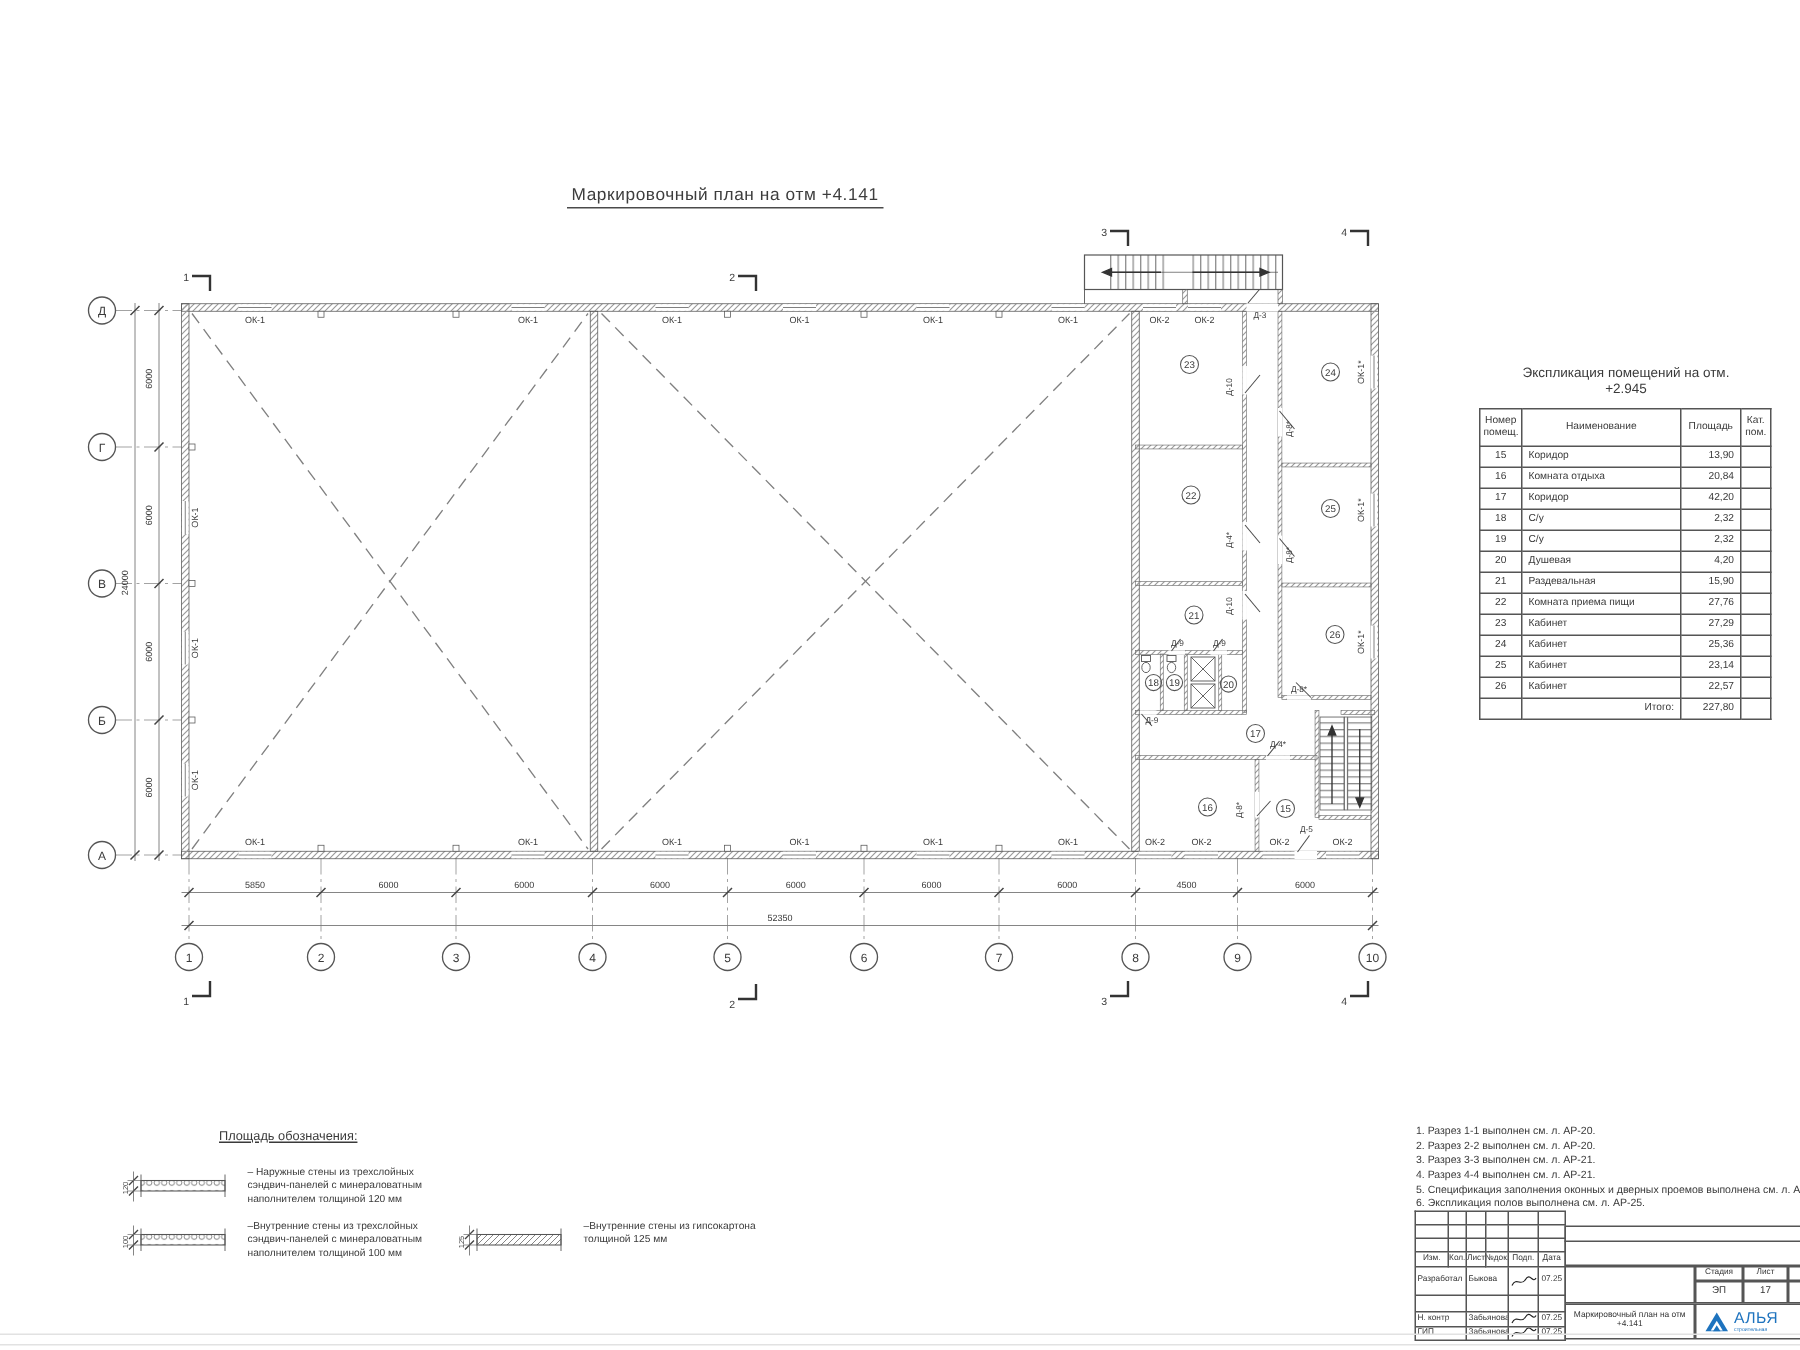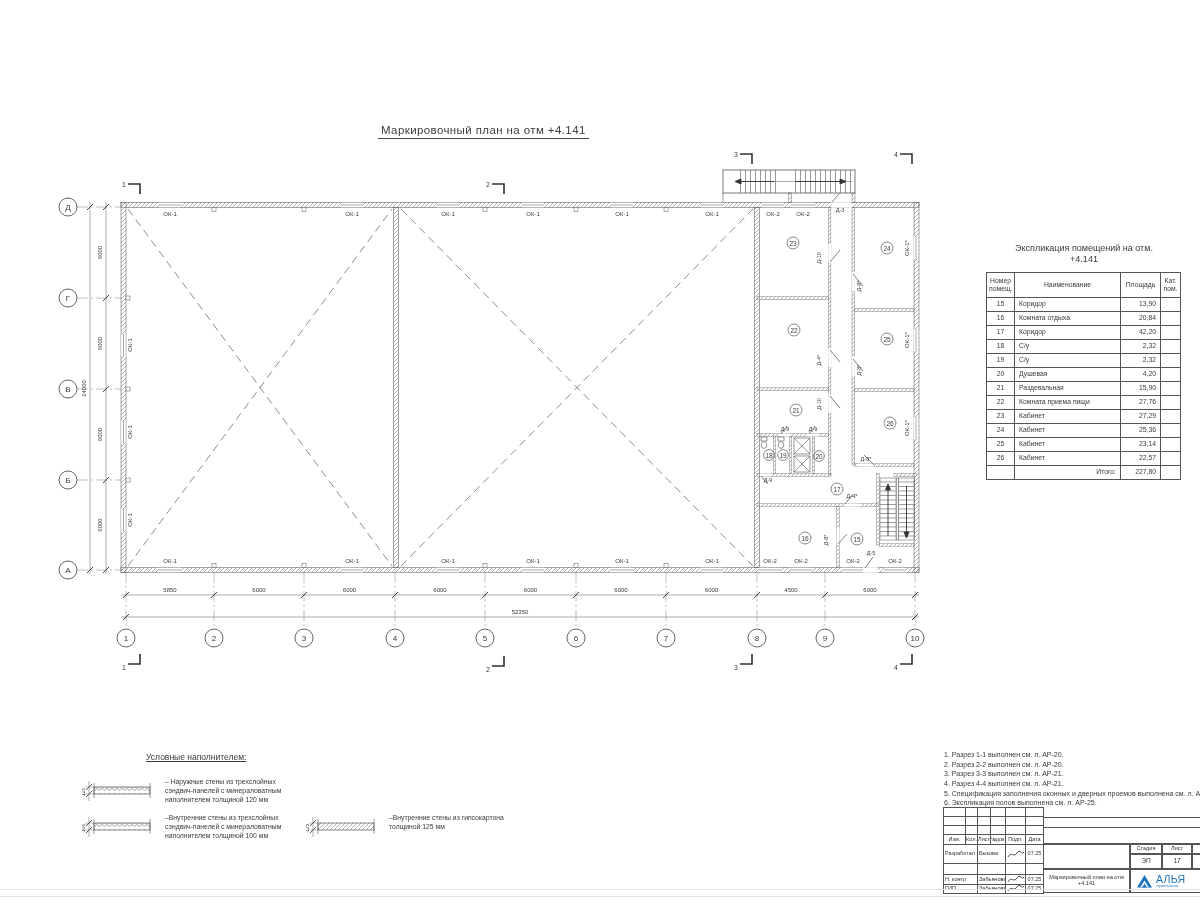--- a/index.html
+++ b/index.html
@@ -389,21 +389,21 @@
     <text x="738" y="670">3</text>
     <text x="898" y="670">4</text>
   </g>
 </svg>
 
 <div class="main-title">Маркировочный план на отм +4.141</div>
 
 <div class="exp">
   <div class="exp-title">
     <span>Экспликация помещений на отм.</span><br>
-    <span>+4.141</span>
+    <span>+2.945</span>
   </div>
   <table>
     <colgroup>
         <col class="w1">
         <col class="w2">
         <col class="w3">
         <col class="w4">
       </colgroup>
     <tbody>
         <tr>
@@ -487,21 +487,21 @@
     <tr>
           <td></td>
           <td class="r">Итого:</td>
           <td class="r">227,80</td>
           <td></td>
         </tr>
   </tbody>
     </table>
 </div>
 
-<div class="leg-title">Условные наполнителем:</div>
+<div class="leg-title">Площадь обозначения:</div>
 
 <div class="leg-item" style="left:82px;top:778px">
   <svg width="75" height="28">
     <line x1="7" y1="3" x2="7" y2="23" stroke="#777" stroke-width="0.6"></line>
     <path d="M4,12 l6,-6 M4,19 l6,-6" stroke="#444" stroke-width="0.9" fill="none"></path>
     <path d="M12,9 H3 M12,16 H3" stroke="#777" stroke-width="0.5" fill="none"></path>
     <text transform="rotate(-90 3 14)" x="3" y="14" font-size="5" text-anchor="middle">120</text>
     <rect x="12" y="9" width="56" height="7" fill="url(#pc)" stroke="#555" stroke-width="0.7"></rect>
     <path d="M12,5 V20 M68,5 V20" stroke="#555" stroke-width="0.6"></path>
   </svg>

